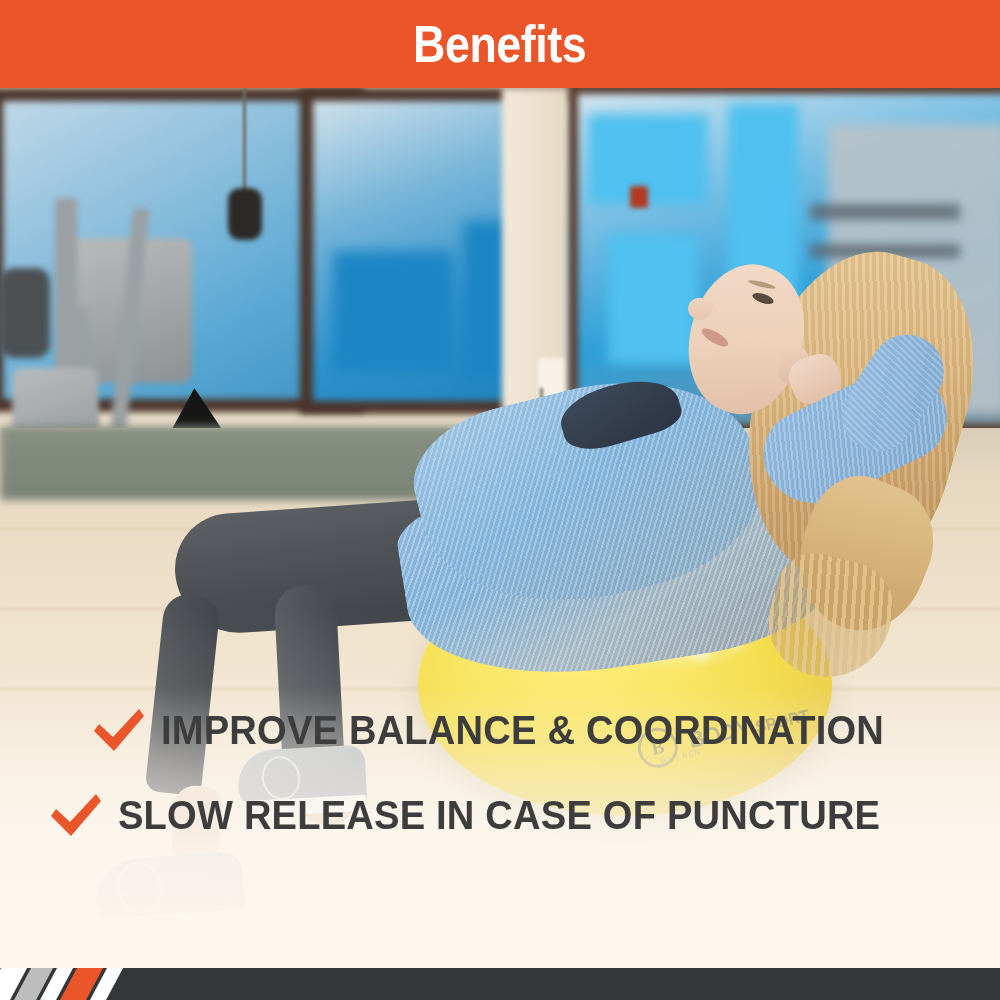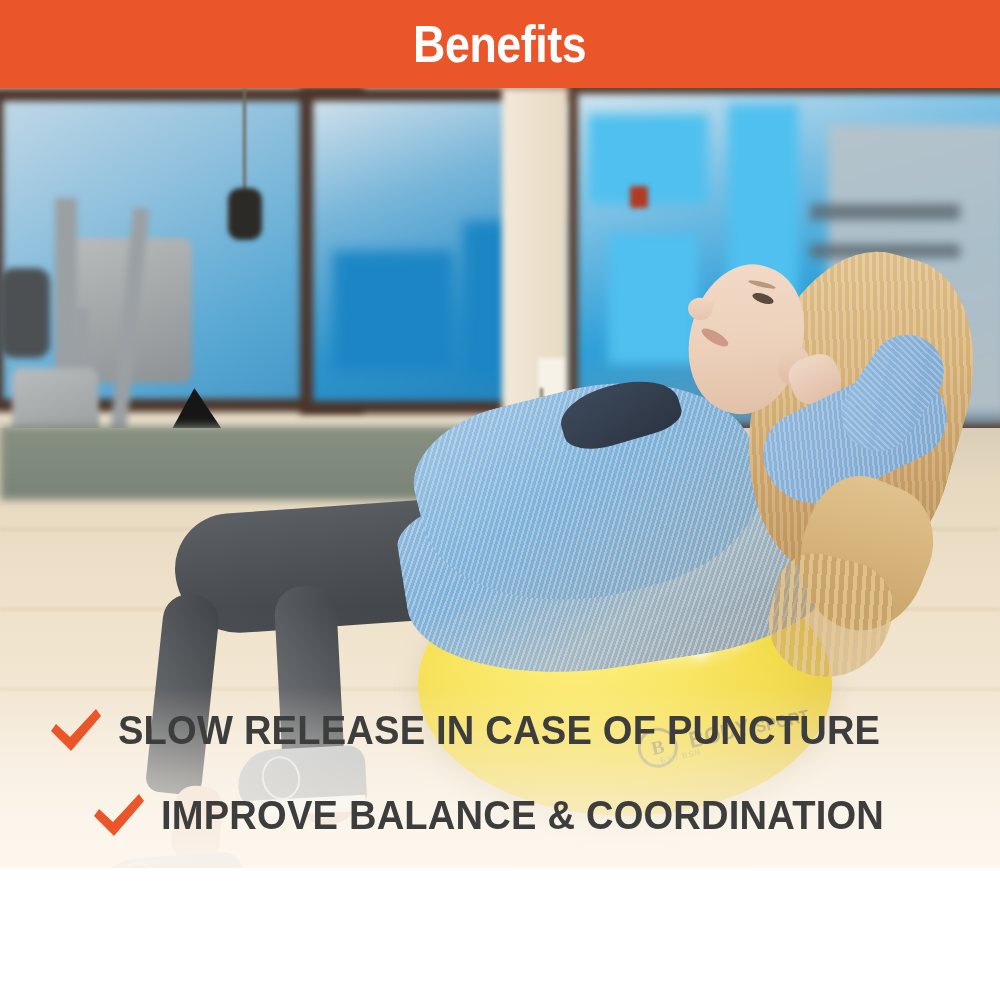--- a/index.html
+++ b/index.html
@@ -7,21 +7,21 @@
     padding: 0;
     background: #ffffff;
   }
   body {
     font-family: "Liberation Sans", sans-serif;
   }
 
   #infographic {
     position: relative;
     width: 1000px;
-    height: 868px;
+    height: 1000px;
     overflow: hidden;
     background: #84cc16;
   }
 
   
   .header-bar {
     position: absolute;
     left: 0; top: 0;
     width: 1000px;
     height: 88px;
@@ -697,28 +697,28 @@
     <div class="photo-fade"></div>
   </div>
 
   <div class="benefits">
 
 
     <div class="benefit-row">
       <svg class="check-icon" viewBox="0 0 56 48">
         <path d="M3 24 L8 17 L22 30 L48 2 L53 9 L23 44 Z" fill="#ea552a"></path>
       </svg>
-      <div class="benefit-text">SLOW RELEASE IN CASE OF PUNCTURE</div>
+      <div class="benefit-text">IMPROVE BALANCE &amp; COORDINATION</div>
     </div>
 
     <div class="benefit-row">
       <svg class="check-icon" viewBox="0 0 56 48">
         <path d="M3 24 L8 17 L22 30 L48 2 L53 9 L23 44 Z" fill="#ea552a"></path>
       </svg>
-      <div class="benefit-text">IMPROVE BALANCE &amp; COORDINATION</div>
+      <div class="benefit-text">SLOW RELEASE IN CASE OF PUNCTURE</div>
     </div>
 
   </div>
 
   <div class="footer-bar">
     <div class="f-stripe" style="left:-8px;width:26px;background:#ffffff;"></div>
     <div class="f-stripe" style="left:22px;width:22px;background:#bdbdbd;"></div>
     <div class="f-stripe" style="left:48px;width:16px;background:#ffffff;"></div>
     <div class="f-stripe" style="left:68px;width:26px;background:#ea552a;"></div>
     <div class="f-stripe" style="left:98px;width:16px;background:#ffffff;"></div>

